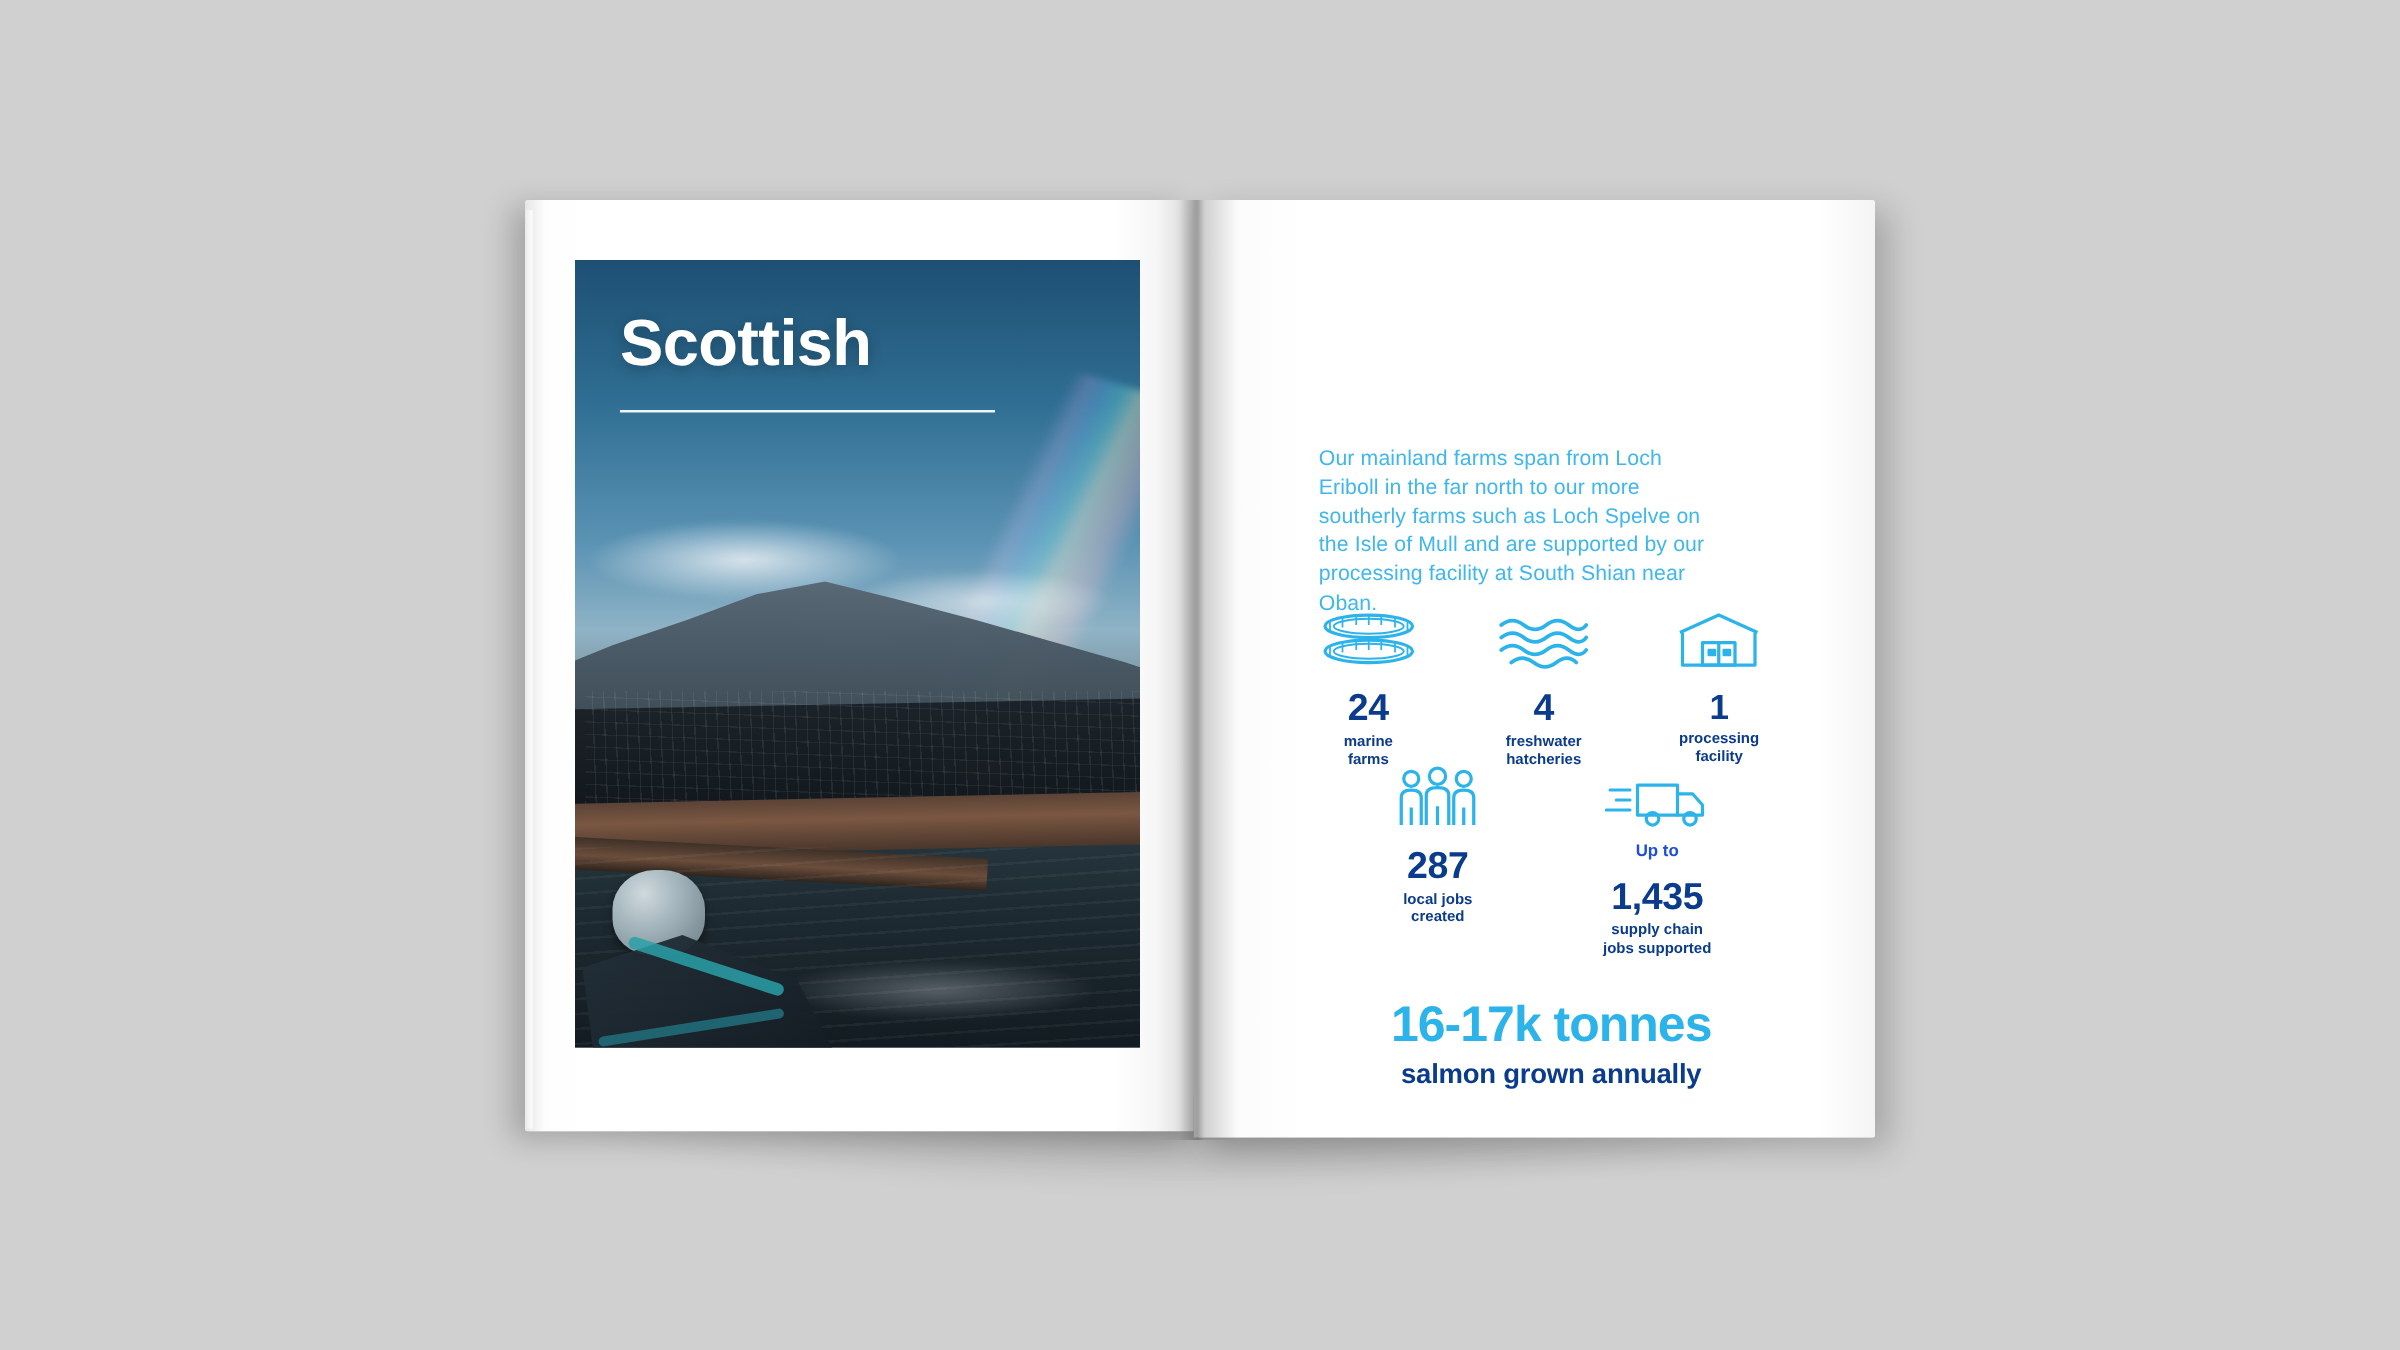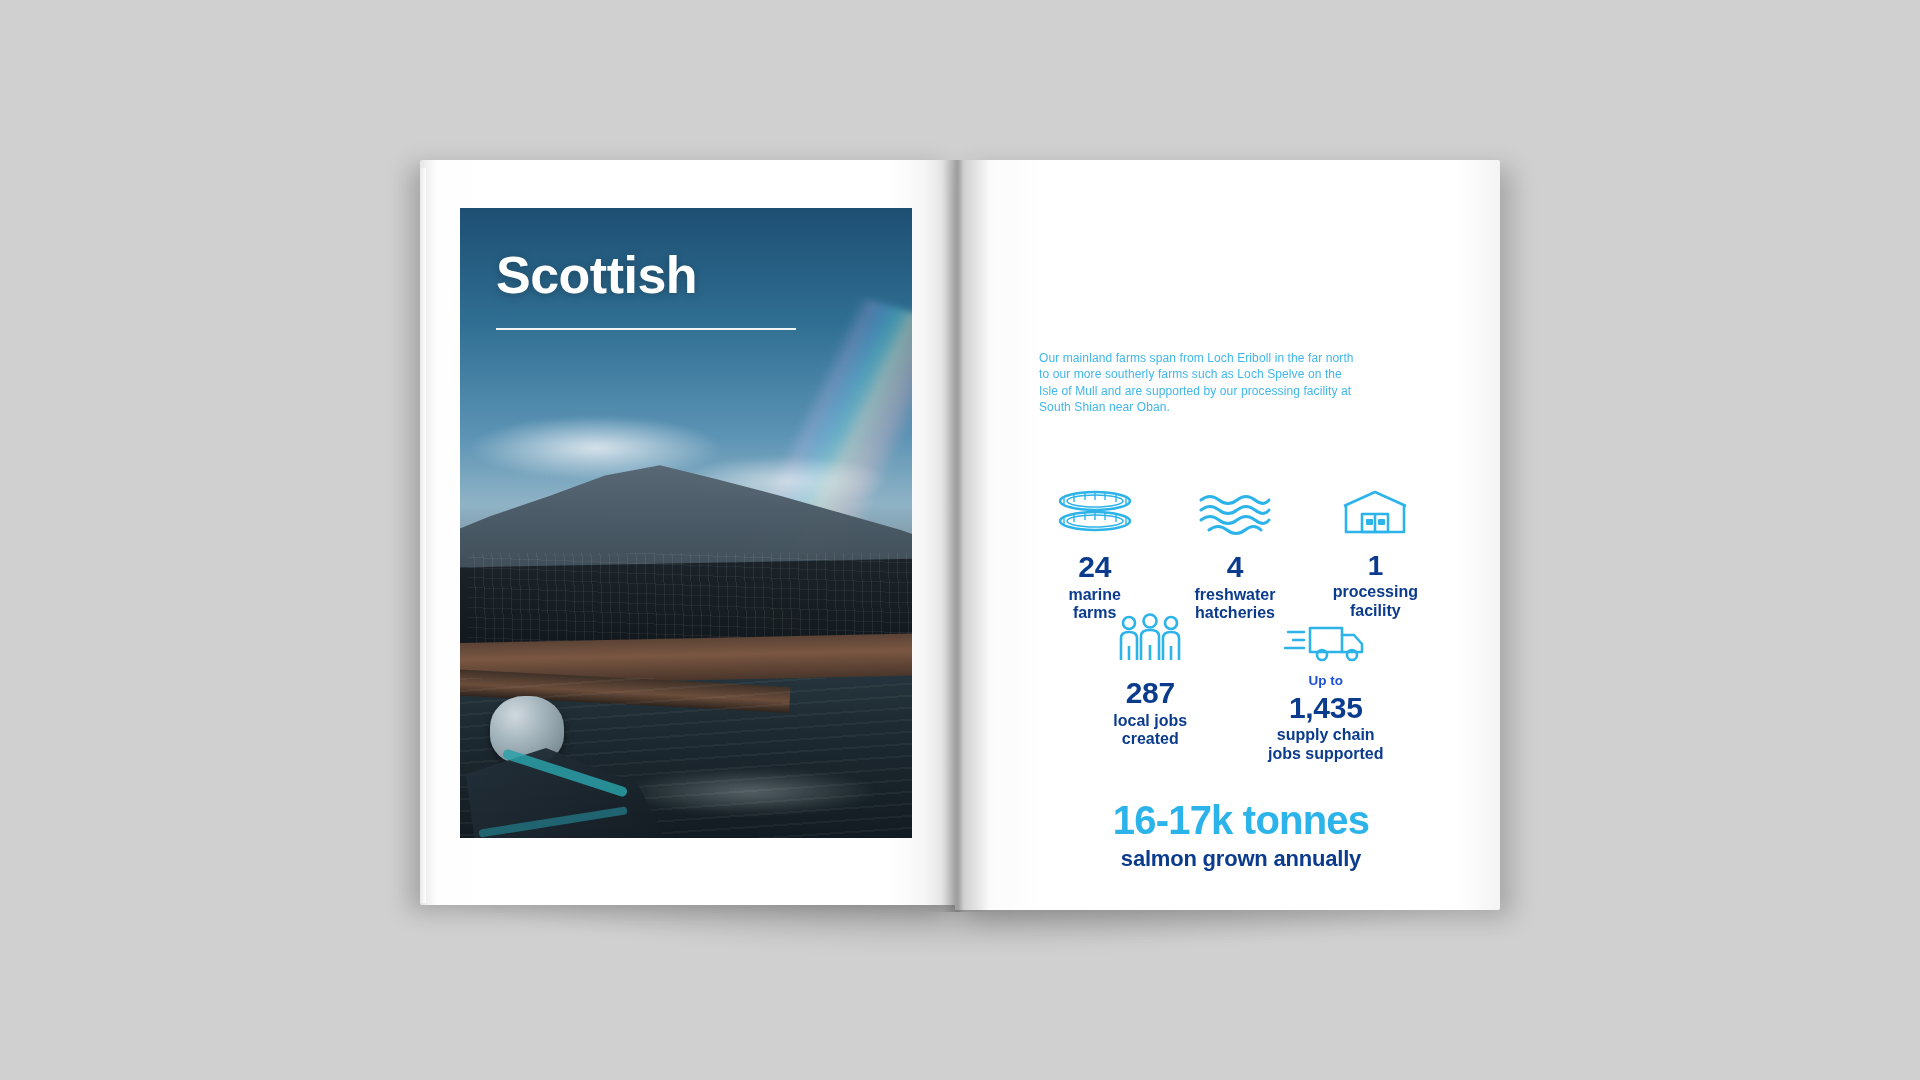--- a/index.html
+++ b/index.html
@@ -233,25 +233,25 @@
   .rp {
     position: absolute;
     left: 575px;
     top: 0;
     width: 470px;
     height: 750px;
   }
 
   .intro {
     position: absolute;
-    left: 44px;
+    left: 60px;
     top: 178px;
     width: 315px;
     color: #3fb6ec;
-    font-size: 12px;
+    font-size: 17px;
     line-height: 1.36;
     letter-spacing: 0.1px;
     font-weight: 500;
   }
 
   .stats-row {
     position: absolute;
     display: flex;
     gap: 21px;
   }
@@ -272,34 +272,34 @@
   .stat .big {
     font-size: 30px;
     font-weight: 700;
     line-height: 1.12;
     margin-top: 12px;
     color: #0b3b8c;
     letter-spacing: -0.3px;
   }
   .stat .big.smallnum { font-size: 28px; }
   .stat .lbl {
-    font-size: 16px;
+    font-size: 12px;
     font-weight: 700;
     line-height: 1.18;
     color: #0b3b8c;
     margin-top: 2px;
   }
   .stat .pre {
     font-size: 13.5px;
     font-weight: 700;
     color: #1d4ed8;
     line-height: 1.1;
     margin-top: 10px;
   }
-  .stat .big.tight { margin-top: 2px; }
+  .stat .big.tight { margin-top: 12px; }
 
   .tonnes {
     position: absolute;
     left: 46px;
     top: 600px;
     width: 400px;
     text-align: center;
     margin-top: 40px;
   }
   .tonnes .headline {

